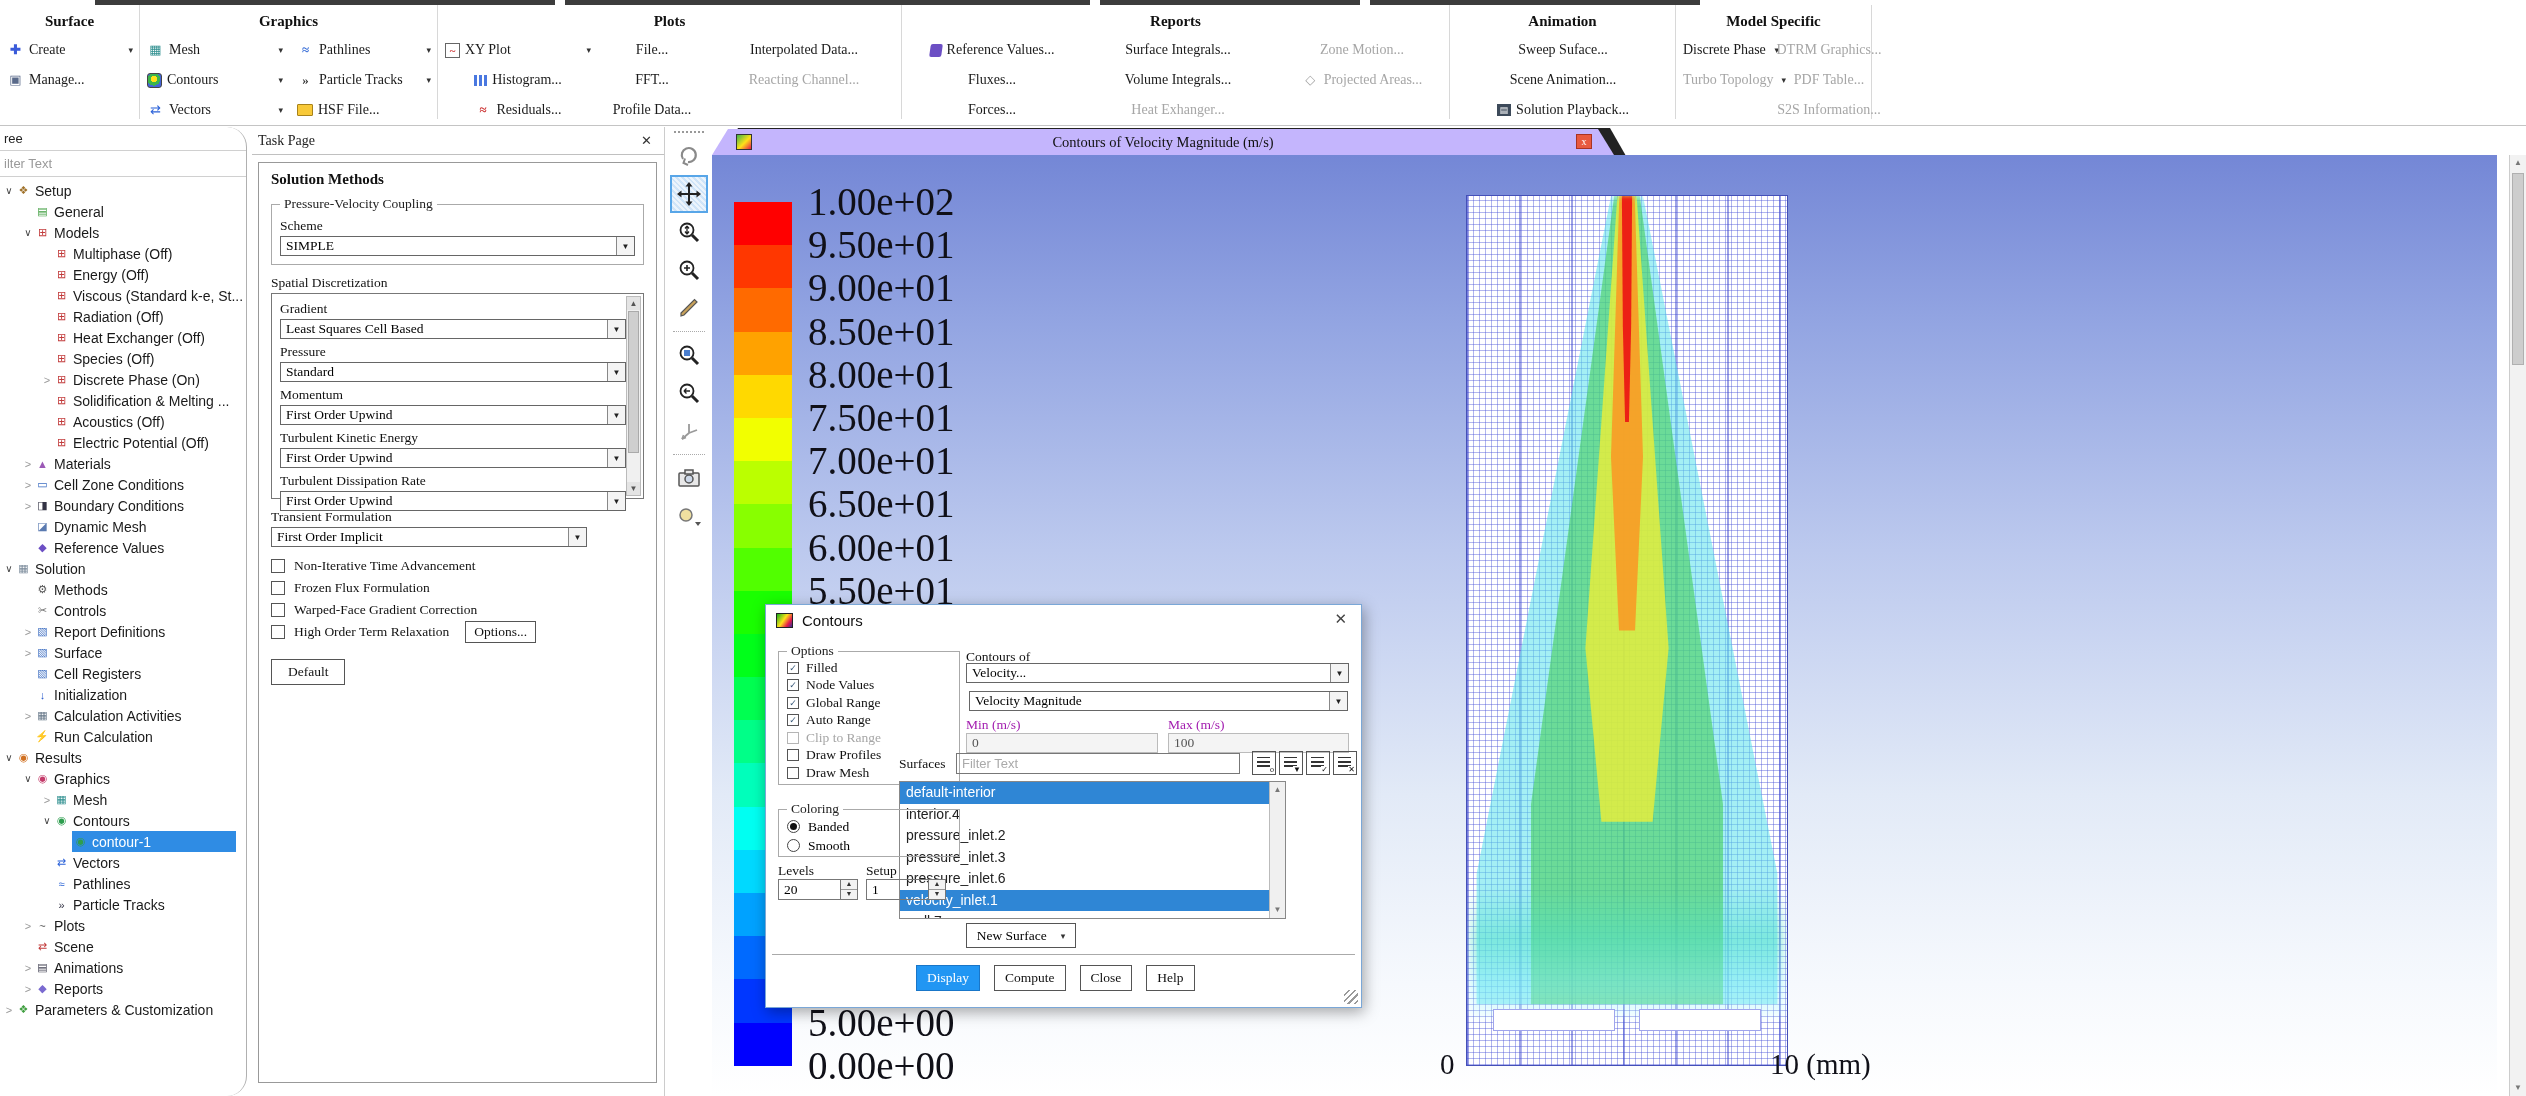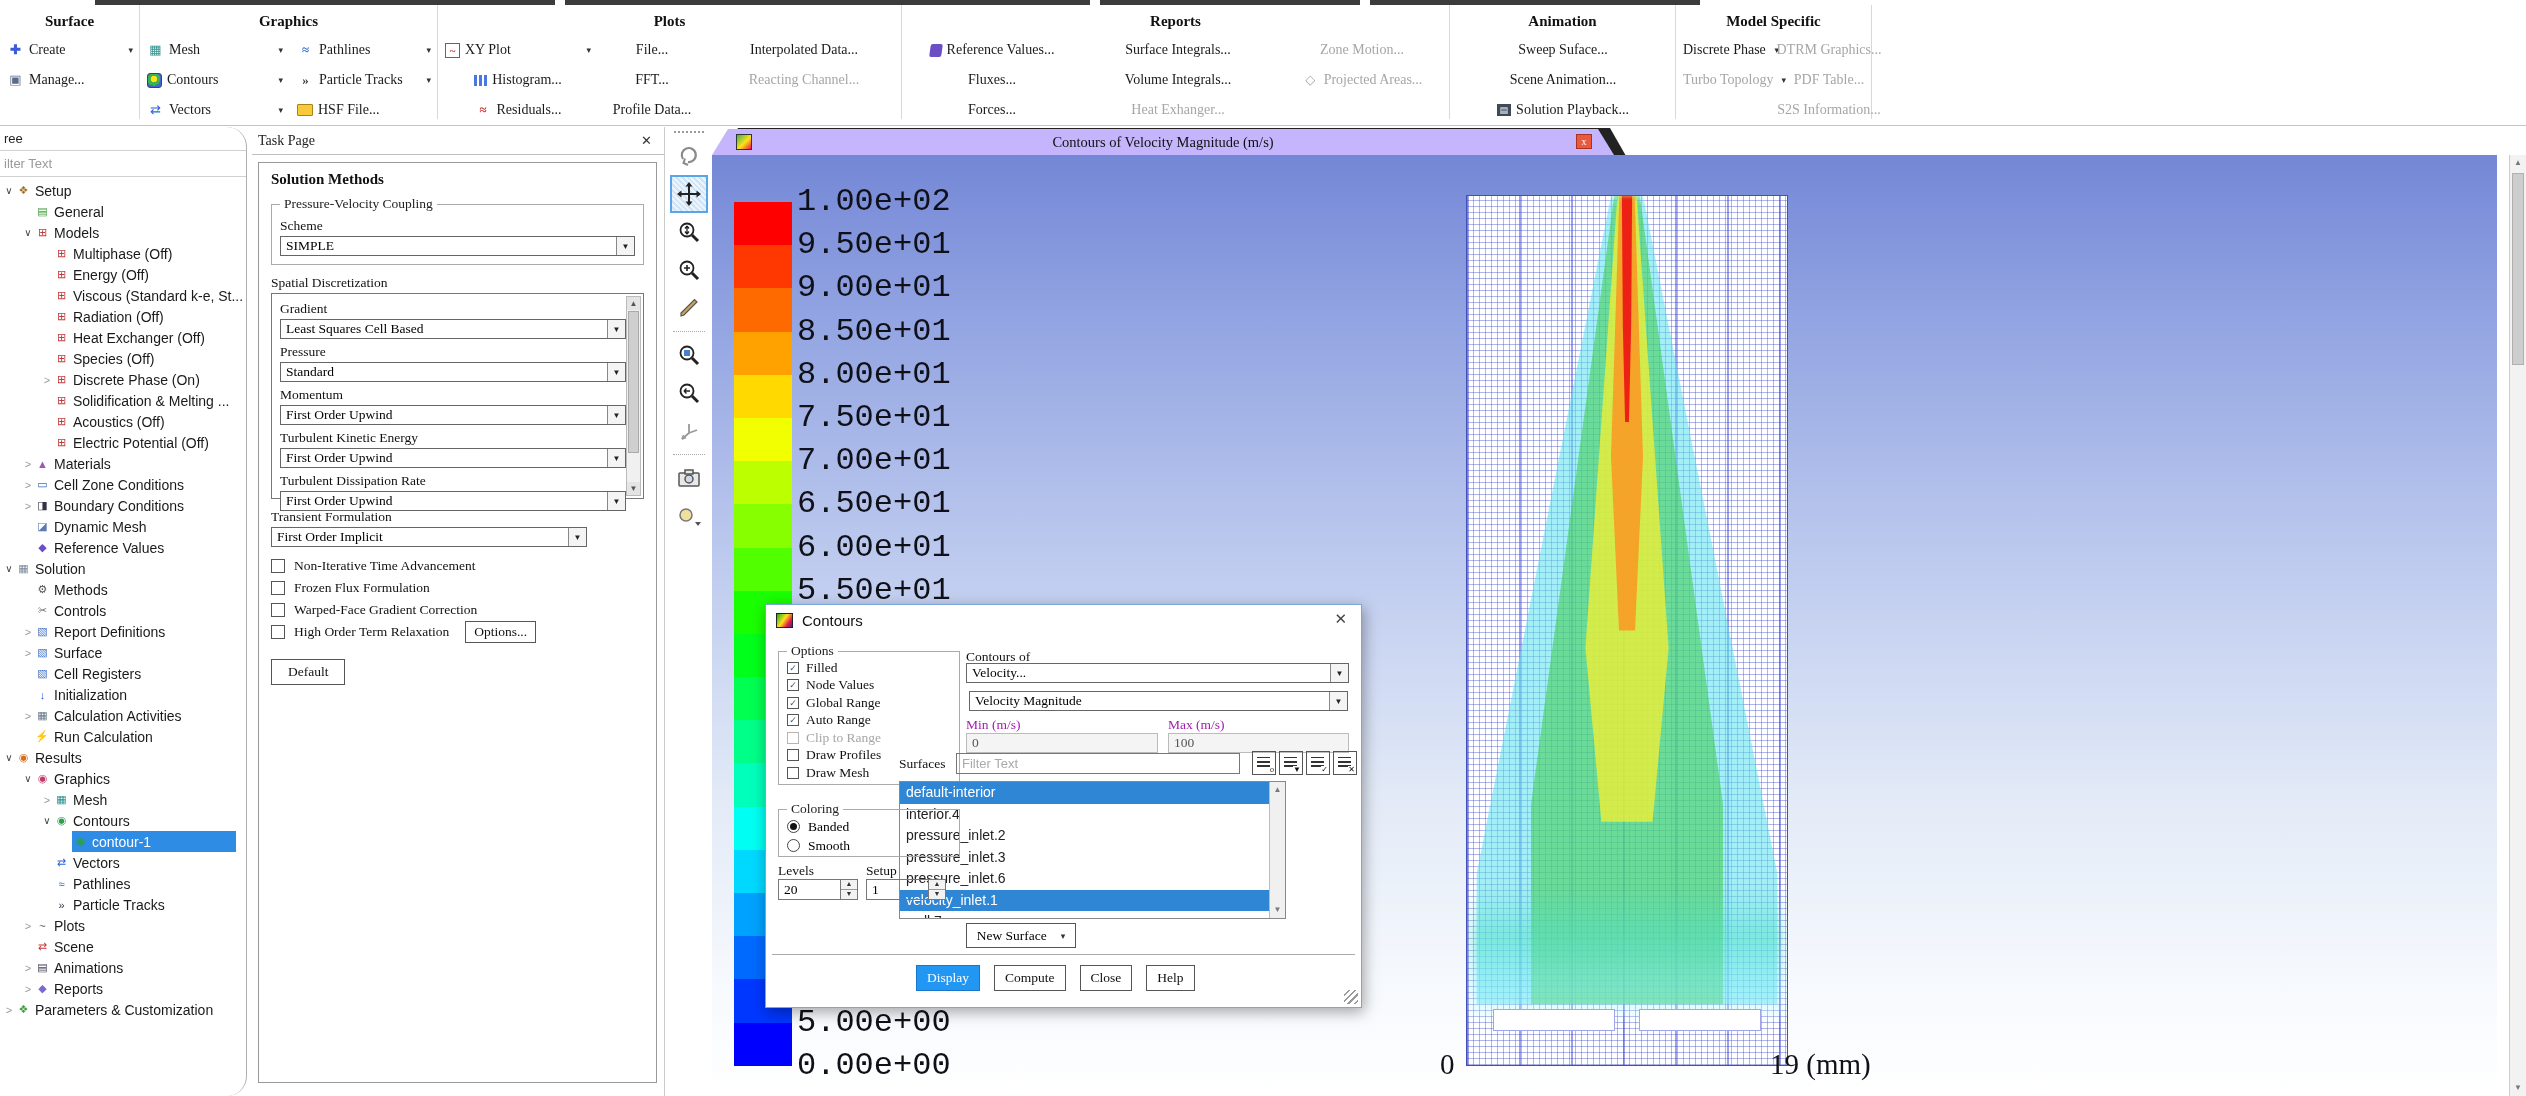--- a/index.html
+++ b/index.html
@@ -94,21 +94,21 @@
       clip-path:polygon(16px 0,886px 0,902px 26px,0 26px);}
   .gtitle{position:absolute;left:60px;right:60px;top:5px;text-align:center;font-size:14.5px;color:#111;}
   .gticon{position:absolute;left:24px;top:5px;width:16px;height:16px;border:1px solid #333;
       background:linear-gradient(135deg,#3cb44b,#ffe119 55%,#e6194b);box-sizing:border-box;}
   .gclose{position:absolute;right:22px;top:5px;width:16px;height:15px;background:#e8593f;border:1px solid #a83323;
       color:#fff;font-size:10px;line-height:13px;text-align:center;box-sizing:border-box;}
   #viewport{position:absolute;left:0;top:28px;width:1785px;height:941px;overflow:hidden;
       background:linear-gradient(180deg,#7487d6 0%,#93a5e2 18%,#bcc9ee 42%,#e2eaf7 68%,#f6f9fd 88%,#ffffff 100%);}
   #cbar-swatches{position:absolute;left:22px;top:47px;width:58px;}
   .swatch{height:43.2px;}
-  .cblbl{position:absolute;left:85px;font-size:32px;font-family:Liberation Mono, monospace;color:#101018;line-height:34px;}
+  .cblbl{position:absolute;left:96px;font-size:39px;font-family:Liberation Serif, serif;color:#101018;line-height:34px;}
   #meshplot{position:absolute;left:754px;top:40px;width:322px;height:871px;background:#fff;
       border:1px solid #4450b8;box-sizing:border-box;overflow:hidden;
       background-image:
         repeating-linear-gradient(90deg,rgba(60,70,205,.5) 0 2px,transparent 2px 52px),
         repeating-linear-gradient(90deg,rgba(70,80,215,.42) 0 1px,transparent 1px 6px),
         repeating-linear-gradient(0deg,rgba(70,80,215,.42) 0 1px,transparent 1px 6px);}
   .jlayer{position:absolute;left:0;top:0;width:100%;height:100%;}
   .j-cyan{background:rgba(90,225,235,.55);clip-path:polygon(45% 0,55% 0,97% 78%,97% 93%,3% 93%,3% 78%);filter:blur(6px);}
   .j-green{background:rgba(70,205,90,.6);clip-path:polygon(46% 0,54% 0,80% 70%,80% 93%,20% 93%,20% 70%);filter:blur(5px);}
   .j-yellow{background:rgba(245,240,50,.75);clip-path:polygon(47% 0,53% 0,63% 52%,58% 72%,42% 72%,37% 52%);filter:blur(4px);}
@@ -771,21 +771,21 @@
       <div class="jlayer j-cyan"></div>
       <div class="jlayer j-green"></div>
       <div class="jlayer j-yellow"></div>
       <div class="jlayer j-orange"></div>
       <div class="jlayer j-red"></div>
       <div class="j-band"></div>
       <div class="slot l"></div>
       <div class="slot r"></div>
     </div>
     <div class="axislbl" style="left:728px;top:893px;">0</div>
-    <div class="axislbl" style="left:1058px;top:893px;">19 (mm)</div>
+    <div class="axislbl" style="left:1058px;top:893px;">10 (mm)</div>
 
   </div>
   <div id="gscroll">
     <div class="gsarrow gsup">▲</div>
     <div class="gsthumb"></div>
     <div class="gsarrow gsdn">▼</div>
   </div>
 </div>
 
 <div id="dlg">

